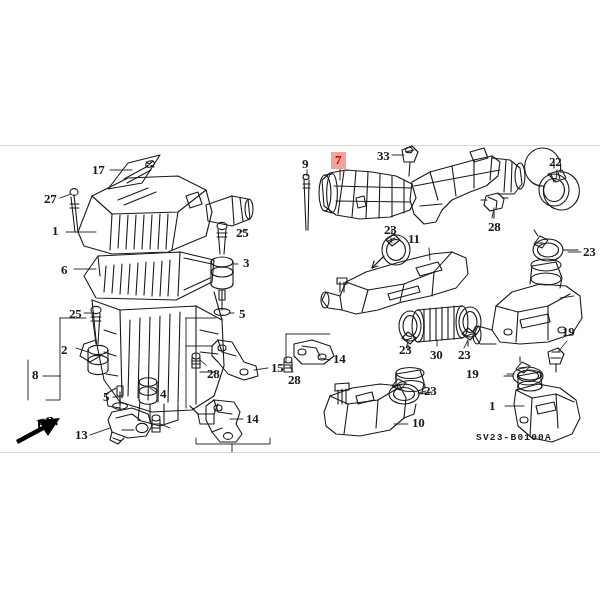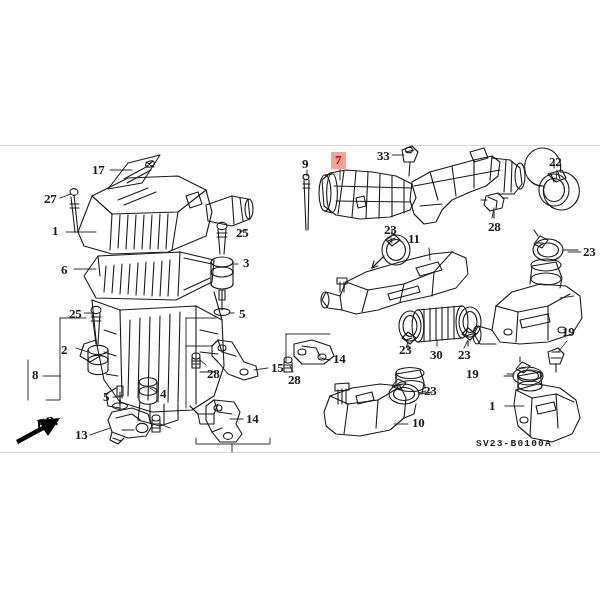--- a/index.html
+++ b/index.html
@@ -10,21 +10,21 @@
   #rule-top{top:145px;}
   #rule-bottom{top:452px;}
   svg#art{position:absolute;left:0;top:0;width:600px;height:600px;}
   .lbl{position:absolute;font-family:"Liberation Serif",serif;font-weight:bold;
        font-size:13px;line-height:13px;color:#1a1a1a;white-space:nowrap;
        letter-spacing:-0.2px;}
   .hl{position:absolute;background:#f4a39a;padding:1px 4px 2px 4px;
       font-family:"Liberation Serif",serif;font-weight:bold;font-size:13px;
       line-height:14px;color:#c00000;}
   .code{position:absolute;font-family:"Liberation Mono",monospace;
-        font-size:9.5px;font-weight:bold;letter-spacing:1.2px;color:#1a1a1a;margin-top:6px;}
+        font-size:9.5px;font-weight:bold;letter-spacing:1.2px;color:#1a1a1a;}
   .fr{position:absolute;font-family:"Liberation Serif",serif;font-weight:bold;
       font-style:italic;font-size:14px;color:#000;transform:rotate(-13deg);}
 </style>
 </head>
 <body>
 
 <div id="stage">
 
   <div class="rule" id="rule-top"></div>
   <div class="rule" id="rule-bottom"></div>

